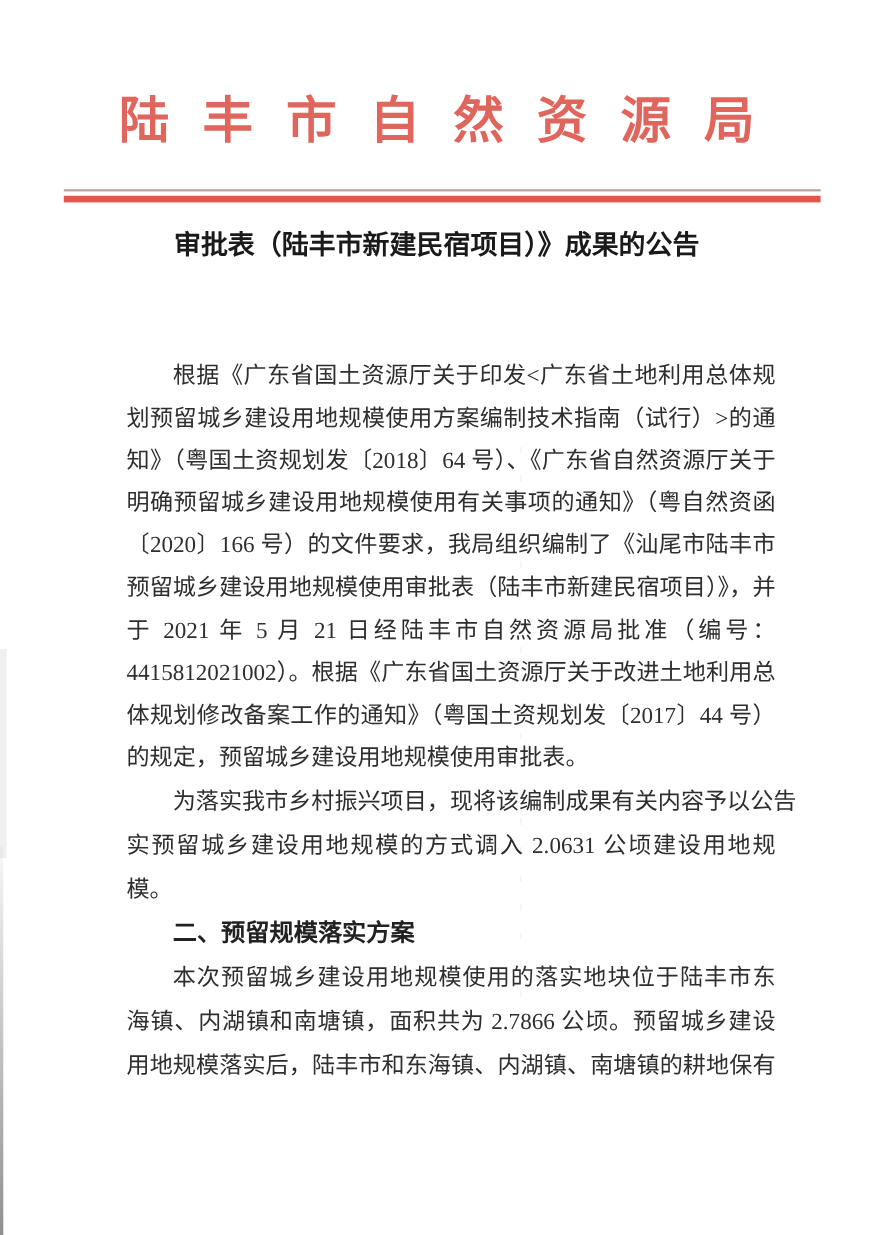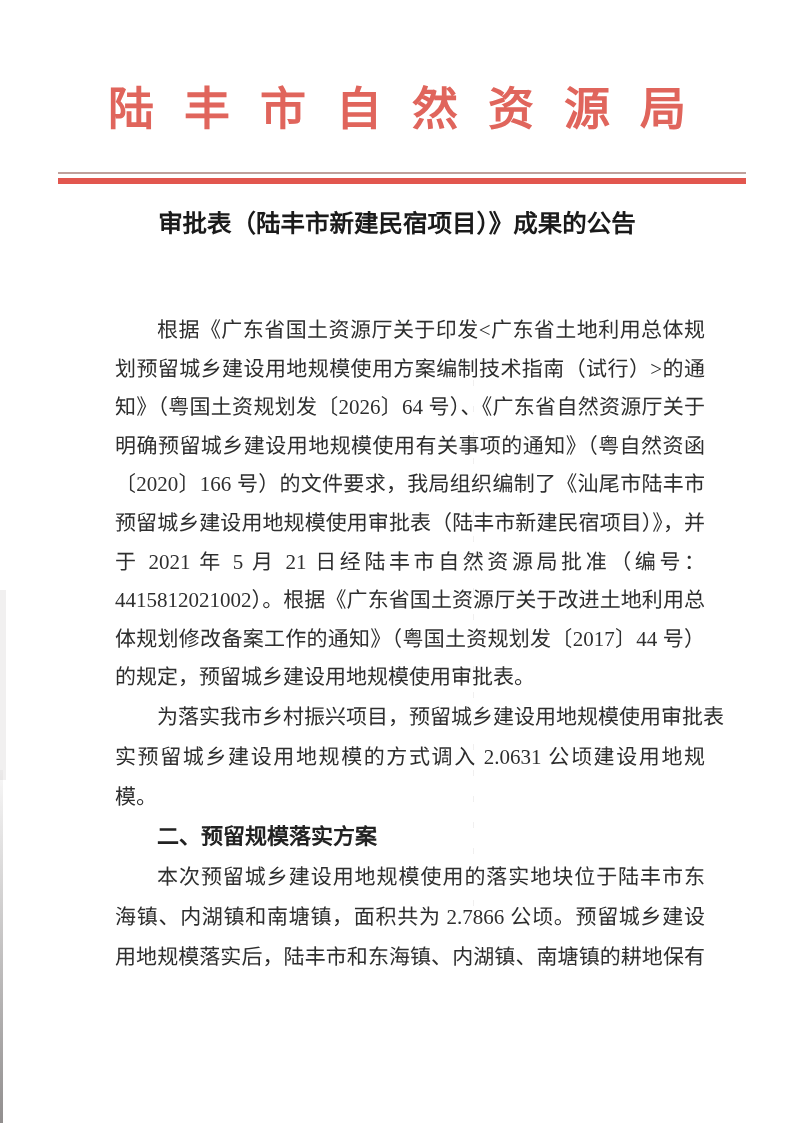--- a/index.html
+++ b/index.html
@@ -41,21 +41,21 @@
   .title{
     position:absolute;top:203px;left:60px;width:674px;
     text-align:center;
     color:var(--title-text);
     font-family:"Liberation Sans","DejaVu Sans",sans-serif;
     font-weight:700;
     font-size:24.5px;line-height:41.5px;
   }
   
   .body-block{
-    position:absolute;top:311px;left:115px;width:590px;
+    position:absolute;top:322px;left:115px;width:590px;
     color:var(--body-text);
     font-size:21px;
   }
   .bline{
     height:38.6px;line-height:38.6px;
     text-align:justify;text-align-last:justify;
     white-space:nowrap;
   }
   .bline.lastline{text-align-last:left;}
   .bline.indent{text-indent:42px;}
@@ -97,30 +97,30 @@
   <div class="rule-thin"></div>
   <div class="rule-thick"></div>
 
   <div class="title">
     <div>审批表（陆丰市新建民宿项目）》成果的公告</div>
   </div>
 
   <div class="body-block">
     <div class="bline indent">根据《广东省国土资源厅关于印发&lt;广东省土地利用总体规</div>
     <div class="bline">划预留城乡建设用地规模使用方案编制技术指南（试行）&gt;的通</div>
-    <div class="bline">知》（粤国土资规划发〔2026〕64 号）、《广东省自然资源厅关于</div>
+    <div class="bline">知》（粤国土资规划发〔2018〕64 号）、《广东省自然资源厅关于</div>
     <div class="bline">明确预留城乡建设用地规模使用有关事项的通知》（粤自然资函</div>
     <div class="bline">〔2020〕166 号）的文件要求，我局组织编制了《汕尾市陆丰市</div>
     <div class="bline">预留城乡建设用地规模使用审批表（陆丰市新建民宿项目）》，并</div>
     <div class="bline">于 2021 年 5 月 21 日经陆丰市自然资源局批准（编号：</div>
     <div class="bline">4415812021002）。根据《广东省国土资源厅关于改进土地利用总</div>
     <div class="bline">体规划修改备案工作的通知》（粤国土资规划发〔2017〕44 号）</div>
     <div class="bline lastline">的规定，预留城乡建设用地规模使用审批表。</div>
 
-    <div class="bline sec-line indent">为落实我市乡村振兴项目，预留城乡建设用地规模使用审批表</div>
+    <div class="bline sec-line indent">为落实我市乡村振兴项目，现将该编制成果有关内容予以公告</div>
     <div class="bline sec-line">实预留城乡建设用地规模的方式调入 2.0631 公顷建设用地规</div>
     <div class="bline sec-line lastline">模。</div>
 
     <div class="shead">二、预留规模落实方案</div>
     <div class="bline sec-line indent">本次预留城乡建设用地规模使用的落实地块位于陆丰市东</div>
     <div class="bline sec-line">海镇、内湖镇和南塘镇，面积共为 2.7866 公顷。预留城乡建设</div>
     <div class="bline sec-line">用地规模落实后，陆丰市和东海镇、内湖镇、南塘镇的耕地保有</div>
   </div>
 
   <div class="scan-smudge"></div>

